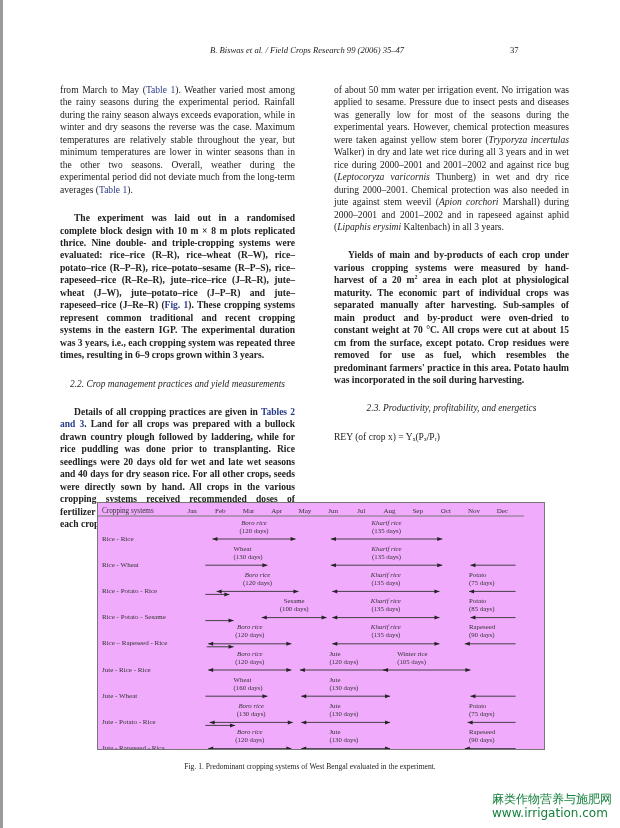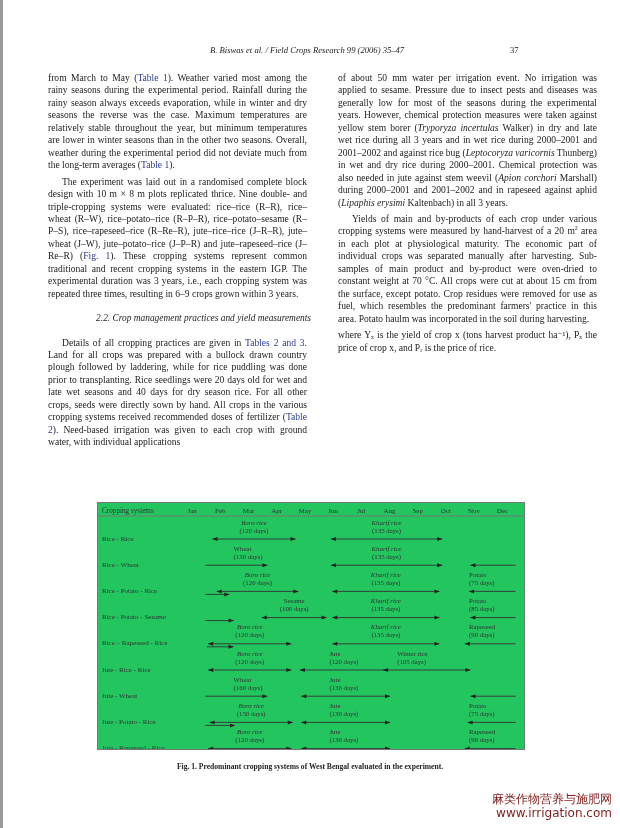--- a/index.html
+++ b/index.html
@@ -4,30 +4,30 @@
 <style>
   html, body { margin:0; padding:0; }
   body { width:620px; height:828px; background:#fff; position:relative; overflow:hidden;
          font-family:"Liberation Serif","DejaVu Serif",serif; color:#222; }
   .leftbar { position:absolute; left:0; top:0; width:3px; height:828px; background:#9a9a9a; }
   .header { position:absolute; top:45px; left:0; width:548px; height:14px; font-size:8.6px; }
   .header .running { position:absolute; left:210px; top:0; font-style:italic; }
   .header .pageno { position:absolute; left:470px; top:0;margin-left:40px; }
   .col { position:absolute; top:68px; width:267px; font-size:9.55px; line-height:12.45px; text-align:justify; }
   .col.left { left:44px; }
-  .col.right { left:334px; }
-  .col p { margin:4px; }
-  .indent { text-indent:14px; }
+  .col.right { left:318px; }
+  .col p { margin:16px; }
+  .indent { text-indent:14px;font-weight:bold; }
   .link { color:#2a3a8a; }
-  h3.sec { font-size:9.4px; font-style:italic; font-weight:normal; margin:12px 0 12px 0; line-height:12.4px; text-align:right; }
+  h3.sec { font-size:9.4px; font-style:italic; font-weight:normal; margin:12px 0 12px 0; line-height:12.4px; text-align:center; }
   .formula { margin:8px 0 8px 0; text-align:left; }
-  .figure { position:absolute; left:97px; top:502px; width:426px; height:246px; border:1px solid #777; background:#22c55e; }
+  .figure { position:absolute; left:97px; top:502px; width:426px; height:246px; border:1px solid #777; background:#f0abfc;padding-left:20px; }
   .figure svg { position:absolute; left:0; top:0; }
-  .fig-caption { position:absolute; top:762px; left:0; width:620px; text-align:center; font-size:7.6px;font-weight:bold; }
-  .watermark { position:absolute; right:8px; top:792px; text-align:right; color:#7f1d1d; font-family:"DejaVu Sans",sans-serif; font-size:12px; line-height:14px; }
+  .fig-caption { position:absolute; top:762px; left:0; width:620px; text-align:center; font-size:7.6px; }
+  .watermark { position:absolute; right:8px; top:792px; color:#15803d; font-family:"DejaVu Sans",sans-serif; font-size:12px; line-height:14px; }
 </style>
 </head>
 <body>
 
 <div class="leftbar"></div>
 
 <div class="header">
   <span class="running">B. Biswas et al. / Field Crops Research 99 (2006) 35–47</span>
   <span class="pageno">37</span>
 </div>
@@ -35,21 +35,22 @@
 <div class="col left">
   <p><span>from March to May (</span><span class="link">Table 1</span><span>). Weather varied most among the rainy seasons during the experimental period. Rainfall during the rainy season always exceeds evaporation, while in winter and dry seasons the reverse was the case. Maximum temperatures are relatively stable throughout the year, but minimum temperatures are lower in winter seasons than in the other two seasons. Overall, weather during the experimental period did not deviate much from the long-term averages (</span><span class="link">Table 1</span><span>).</span></p>
   <p class="indent"><span>The experiment was laid out in a randomised complete block design with 10 m × 8 m plots replicated thrice. Nine double- and triple-cropping systems were evaluated: rice–rice (R–R), rice–wheat (R–W), rice–potato–rice (R–P–R), rice–potato–sesame (R–P–S), rice–rapeseed–rice (R–Re–R), jute–rice–rice (J–R–R), jute–wheat (J–W), jute–potato–rice (J–P–R) and jute–rapeseed–rice (J–Re–R) (</span><span class="link">Fig. 1</span><span>). These cropping systems represent common traditional and recent cropping systems in the eastern IGP. The experimental duration was 3 years, i.e., each cropping system was repeated three times, resulting in 6–9 crops grown within 3 years.</span></p>
   <h3 class="sec">2.2.  Crop management practices and yield measurements</h3>
   <p class="indent"><span>Details of all cropping practices are given in </span><span class="link">Tables 2 and 3</span><span>. Land for all crops was prepared with a bullock drawn country plough followed by laddering, while for rice puddling was done prior to transplanting. Rice seedlings were 20 days old for wet and late wet seasons and 40 days for dry season rice. For all other crops, seeds were directly sown by hand. All crops in the various cropping systems received recommended doses of fertilizer (</span><span class="link">Table 2</span><span>). Need-based irrigation was given to each crop with ground water, with individual applications</span></p>
 </div>
 
 <div class="col right">
   <p><span>of about 50 mm water per irrigation event. No irrigation was applied to sesame. Pressure due to insect pests and diseases was generally low for most of the seasons during the experimental years. However, chemical protection measures were taken against yellow stem borer (</span><i>Tryporyza incertulas</i><span> Walker) in dry and late wet rice during all 3 years and in wet rice during 2000–2001 and 2001–2002 and against rice bug (</span><i>Leptocoryza varicornis</i><span> Thunberg) in wet and dry rice during 2000–2001. Chemical protection was also needed in jute against stem weevil (</span><i>Apion corchori</i><span> Marshall) during 2000–2001 and 2001–2002 and in rapeseed against aphid (</span><i>Lipaphis erysimi</i><span> Kaltenbach) in all 3 years.</span></p>
   <p class="indent"><span>Yields of main and by-products of each crop under various cropping systems were measured by hand-harvest of a 20 m</span><sup style="font-size:6px;line-height:0">2</sup><span> area in each plot at physiological maturity. The economic part of individual crops was separated manually after harvesting. Sub-samples of main product and by-product were oven-dried to constant weight at 70 °C. All crops were cut at about 15 cm from the surface, except potato. Crop residues were removed for use as fuel, which resembles the predominant farmers' practice in this area. Potato haulm was incorporated in the soil during harvesting.</span></p>
-  <p>where Yₓ is the yield of crop x (tons harvest product ha⁻¹), Pₓ the price of crop x, and Pᵣ is the price of rice.</p>
+  <h3 class="sec">2.3.  Productivity, profitability, and energetics</h3>
+  <p class="formula">REY (of crop x) = Yₓ(Pₓ/Pᵣ)</p>
 </div>
 
 <div class="figure">
   <svg id="fig-svg" width="426" height="246">
       <line x1="0" y1="13" x2="426" y2="13" stroke="#777" stroke-width="1"></line>
       <text x="4" y="9.5" font-size="7.2" font-family="&quot;Liberation Serif&quot;, &quot;DejaVu Serif&quot;, serif" fill="#333">Cropping systems</text>
       <text x="94.1" y="9.5" font-size="7" font-family="&quot;Liberation Serif&quot;, &quot;DejaVu Serif&quot;, serif" fill="#333" text-anchor="middle">Jan</text>
       <text x="122.3" y="9.5" font-size="7" font-family="&quot;Liberation Serif&quot;, &quot;DejaVu Serif&quot;, serif" fill="#333" text-anchor="middle">Feb</text>
       <text x="150.5" y="9.5" font-size="7" font-family="&quot;Liberation Serif&quot;, &quot;DejaVu Serif&quot;, serif" fill="#333" text-anchor="middle">Mar</text>
       <text x="178.7" y="9.5" font-size="7" font-family="&quot;Liberation Serif&quot;, &quot;DejaVu Serif&quot;, serif" fill="#333" text-anchor="middle">Apr</text>

